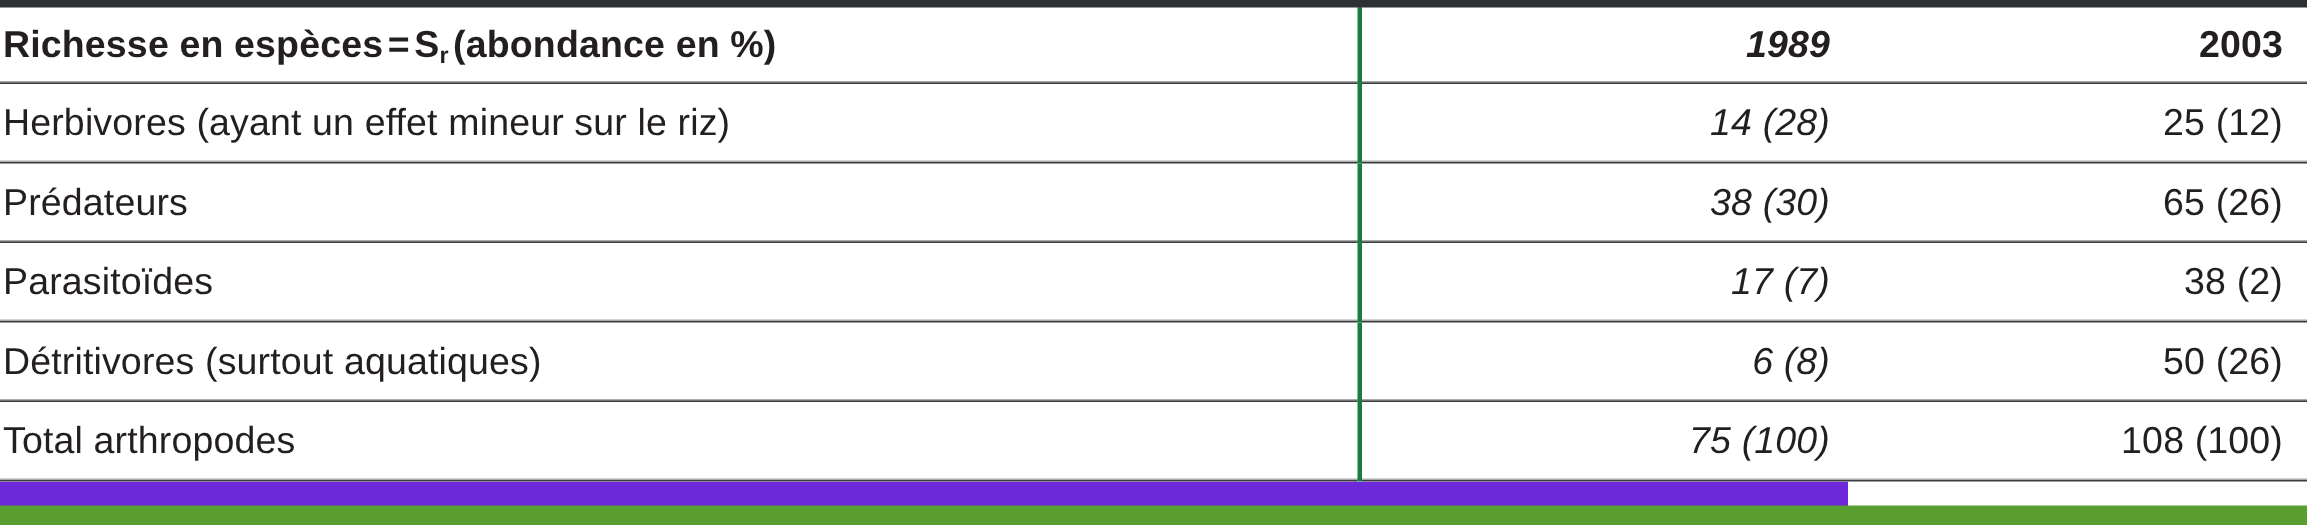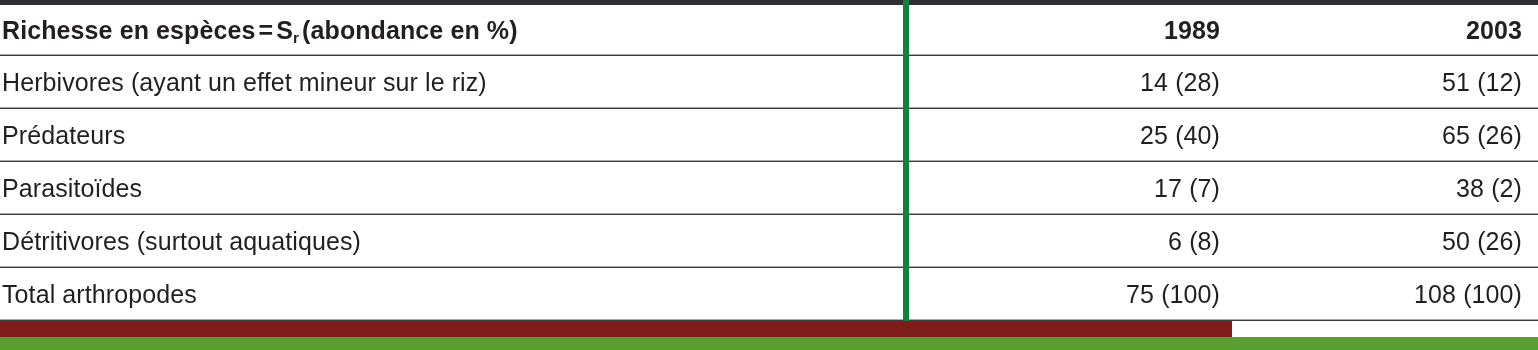--- a/index.html
+++ b/index.html
@@ -13,21 +13,21 @@
     overflow: hidden;
     font-family: "Liberation Sans", sans-serif;
     color: #231f20;
   }
 
   .table-wrap {
     position: relative;
     width: 1232px;
     height: 350px;
     box-sizing: border-box;
-    background: #7f1d1d;
+    background: #6d28d9;
   }
 
   
   .table-inner {
     position: absolute;
     left: -14px;
     top: 0;
     width: 1552px;
   }
 
@@ -78,21 +78,22 @@
 
   .cell-label {
     text-align: left;
   }
   .cell-num {
     text-align: right;
     
   }
 
   .col-1989-cell {
-    border-left: 6px solid #15803d;
+    border-left: 3px solid #15803d;
+    font-style: italic;
   }
 
   th.cell-label {
     padding-left: 16px;
   }
 
   sub {
     font-size: 0.62em;
     vertical-align: baseline;
     position: relative;
@@ -132,25 +133,25 @@
           <th class="cell-label"><span>Richesse en espèces</span><span class="eq-spacer">=</span><span>S</span><sub>r</sub><span class="eq-spacer">(abondance en %)</span></th>
           <th class="cell-num col-1989-cell">1989</th>
           <th class="cell-num">2003</th>
         </tr>
       </thead>
 
       <tbody>
         <tr>
           <td class="cell-label">Herbivores (ayant un effet mineur sur le riz)</td>
           <td class="cell-num col-1989-cell">14 (28)</td>
-          <td class="cell-num">51 (12)</td>
+          <td class="cell-num">25 (12)</td>
         </tr>
         <tr>
           <td class="cell-label">Prédateurs</td>
-          <td class="cell-num col-1989-cell">25 (40)</td>
+          <td class="cell-num col-1989-cell">38 (30)</td>
           <td class="cell-num">65 (26)</td>
         </tr>
         <tr>
           <td class="cell-label">Parasitoïdes</td>
           <td class="cell-num col-1989-cell">17 (7)</td>
           <td class="cell-num">38 (2)</td>
         </tr>
         <tr>
           <td class="cell-label">Détritivores (surtout aquatiques)</td>
           <td class="cell-num col-1989-cell">6 (8)</td>

